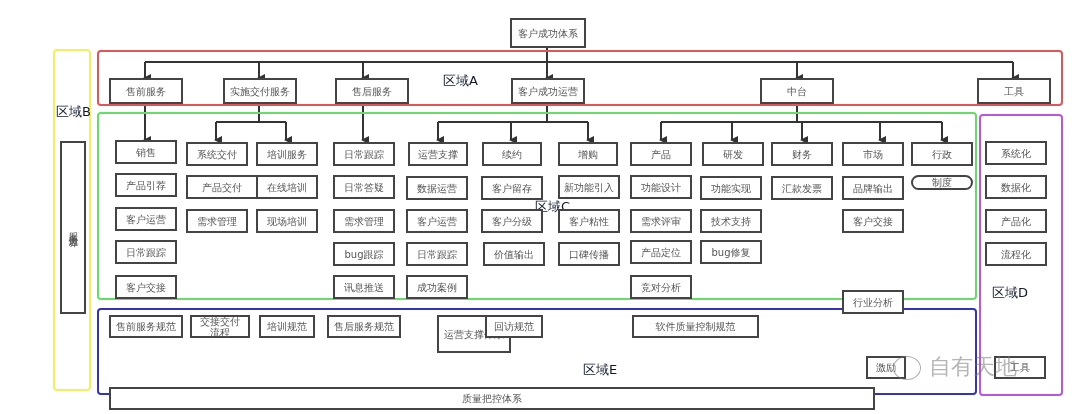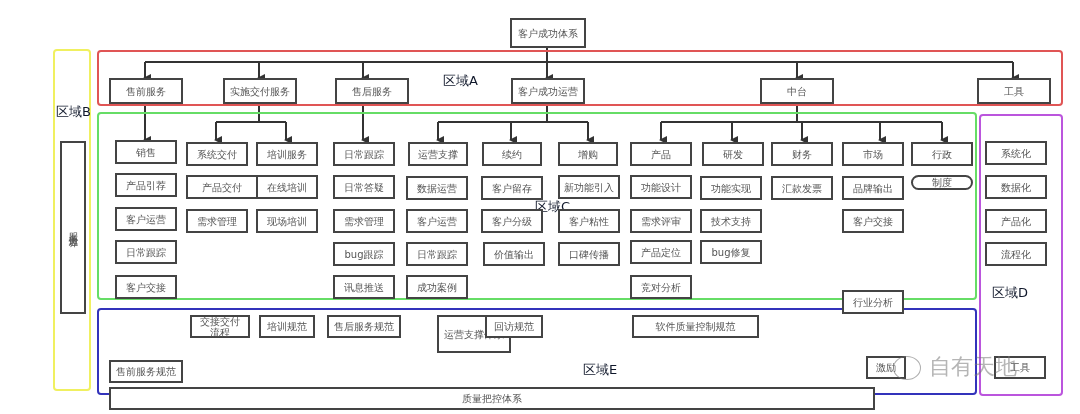--- a/index.html
+++ b/index.html
@@ -138,21 +138,21 @@
 <div class="box" style="left:911px;top:142px;width:62px;height:24px;">行政</div>
 <div class="box" style="left:911px;top:175px;width:62px;height:15px;border-radius:9px;">制度</div>
 
 <div class="box vert" style="left:60px;top:141px;width:26px;height:173px;">服务边界</div>
 
 <div class="box" style="left:985px;top:141px;width:62px;height:24px;">系统化</div>
 <div class="box" style="left:985px;top:175px;width:62px;height:24px;">数据化</div>
 <div class="box" style="left:985px;top:209px;width:62px;height:24px;">产品化</div>
 <div class="box" style="left:985px;top:242px;width:62px;height:24px;">流程化</div>
 
-<div class="box" style="left:109px;top:315px;width:74px;height:23px;margin-top:45px;">售前服务规范</div>
+<div class="box" style="left:109px;top:315px;width:74px;height:23px;">售前服务规范</div>
 <div class="box" style="left:190px;top:315px;width:60px;height:23px;white-space:normal;width:60px;padding:0 6px;">交接交付流程</div>
 <div class="box" style="left:259px;top:315px;width:56px;height:23px;">培训规范</div>
 <div class="box" style="left:327px;top:315px;width:74px;height:23px;">售后服务规范</div>
 <div class="box" style="left:405px;top:315px;width:74px;height:38px;margin-left:32px;">运营支撑体系</div>
 <div class="box" style="left:485px;top:315px;width:58px;height:23px;">回访规范</div>
 <div class="box" style="left:632px;top:315px;width:127px;height:23px;">软件质量控制规范</div>
 
 <div class="box" style="left:109px;top:356px;width:766px;height:23px;margin-top:31px;">质量把控体系</div>
 <div class="box" style="left:866px;top:356px;width:40px;height:23px;justify-content:flex-start;padding-left:8px;">激励</div>
 <div class="box" style="left:994px;top:356px;width:52px;height:23px;">工具</div>

